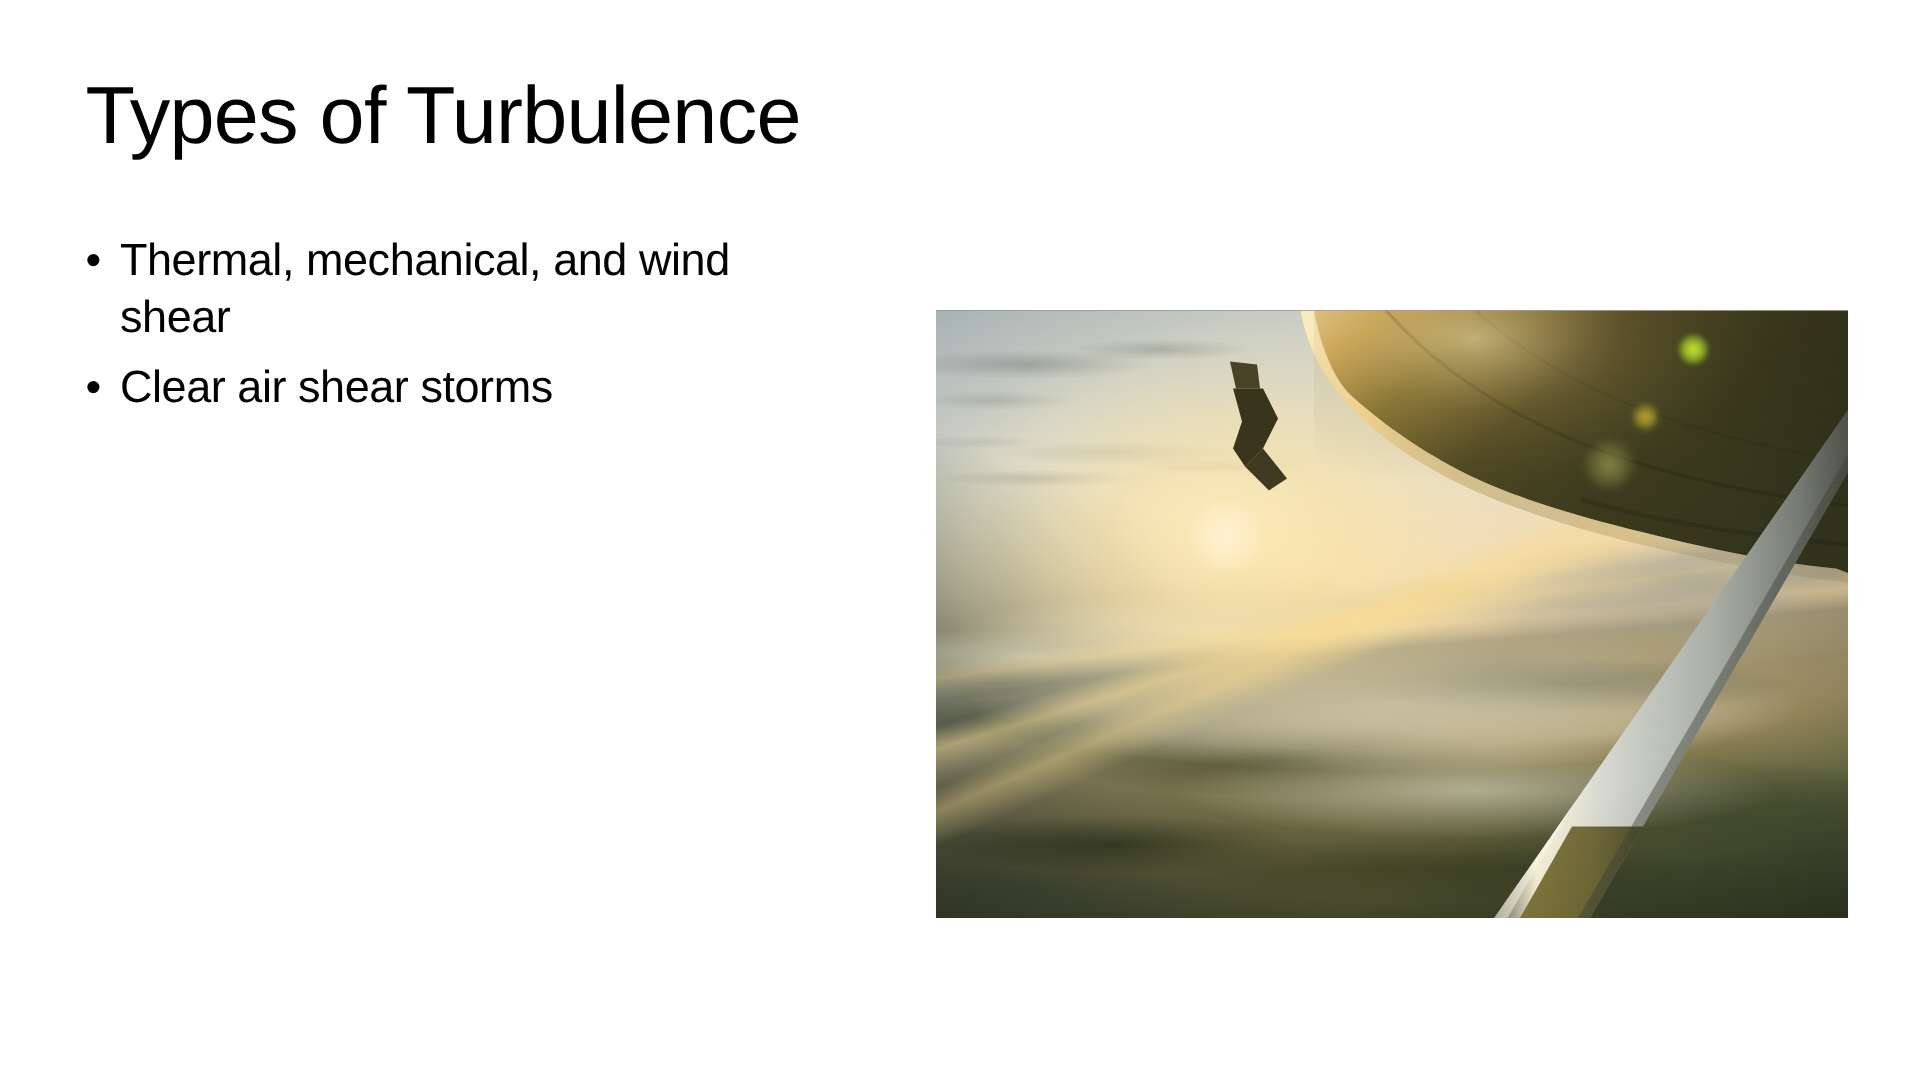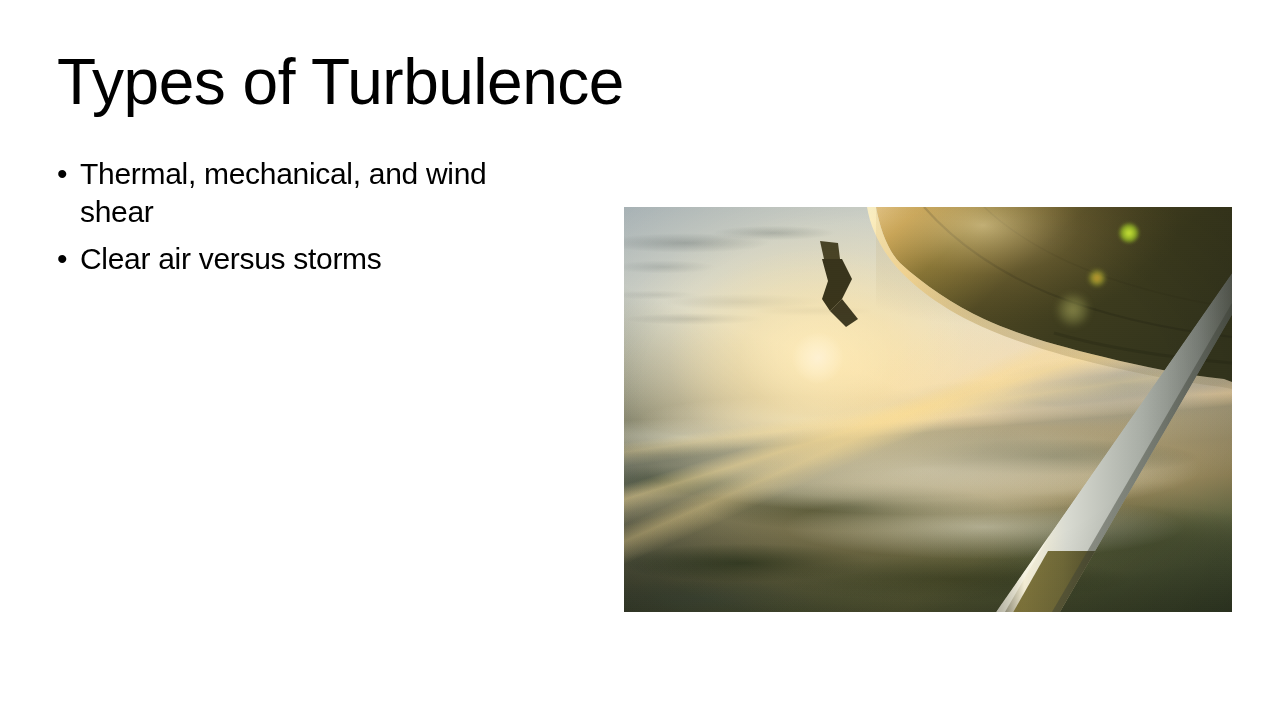--- a/index.html
+++ b/index.html
@@ -25,21 +25,21 @@
 
   
   .title-block {
     position: absolute;
     left: 57px;
     top: 48px;
     width: 600px;
   }
   .slide-title {
     margin: 0;
-    font-size: 64px;
+    font-size: 54px;
     line-height: 1.08;
     font-weight: 300;
     letter-spacing: -0.5px;
     color: #000000;
     white-space: nowrap;
   }
 
   .body-block {
     position: absolute;
     left: 57px;
@@ -217,21 +217,21 @@
     <h1 class="slide-title">Types of Turbulence</h1>
   </div>
 
   <div class="body-block">
 
     <p class="bullet-item">
       <span class="dot">•</span><span>Thermal, mechanical, and wind shear</span>
     </p>
 
     <p class="bullet-item">
-      <span class="dot">•</span><span>Clear air versus storms</span>
+      <span class="dot">•</span><span>Clear air shear storms</span>
     </p>
 
   </div>
 
   <div class="photo">
 
     <div class="layer sky"></div>
     <div class="layer clouds"></div>
     <div class="layer terrain"></div>
     <div class="layer ridges"></div>

